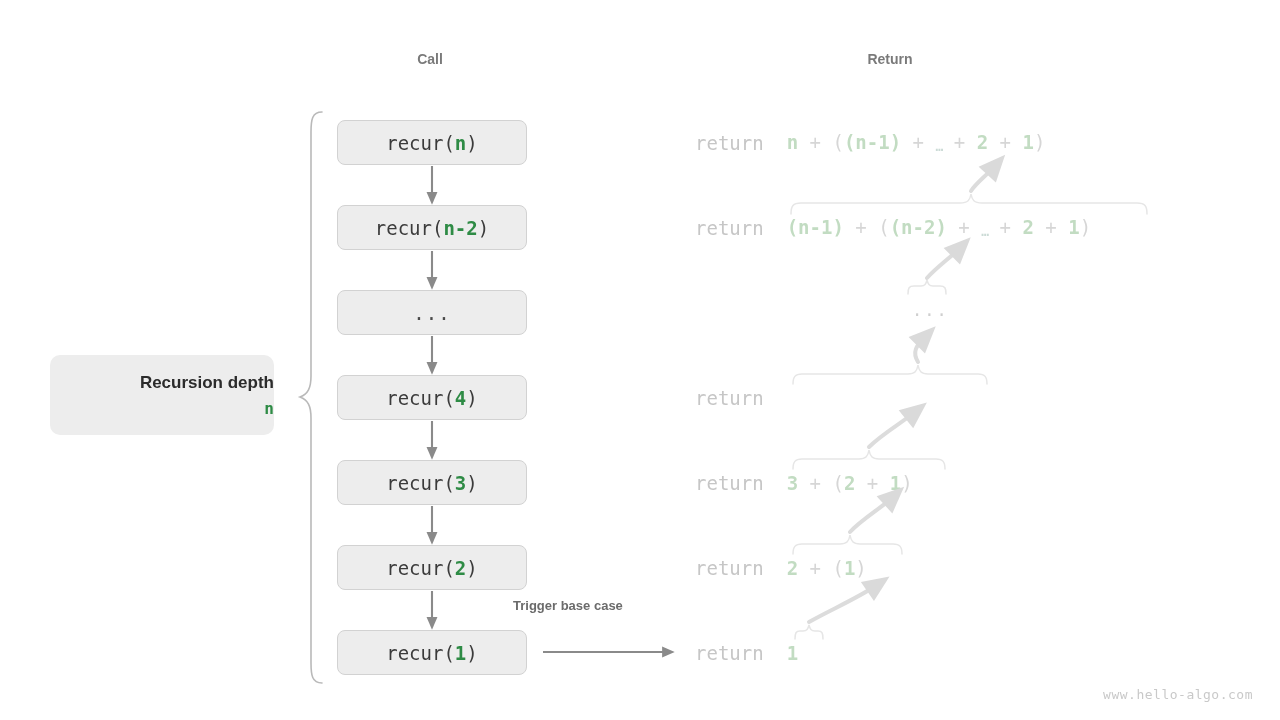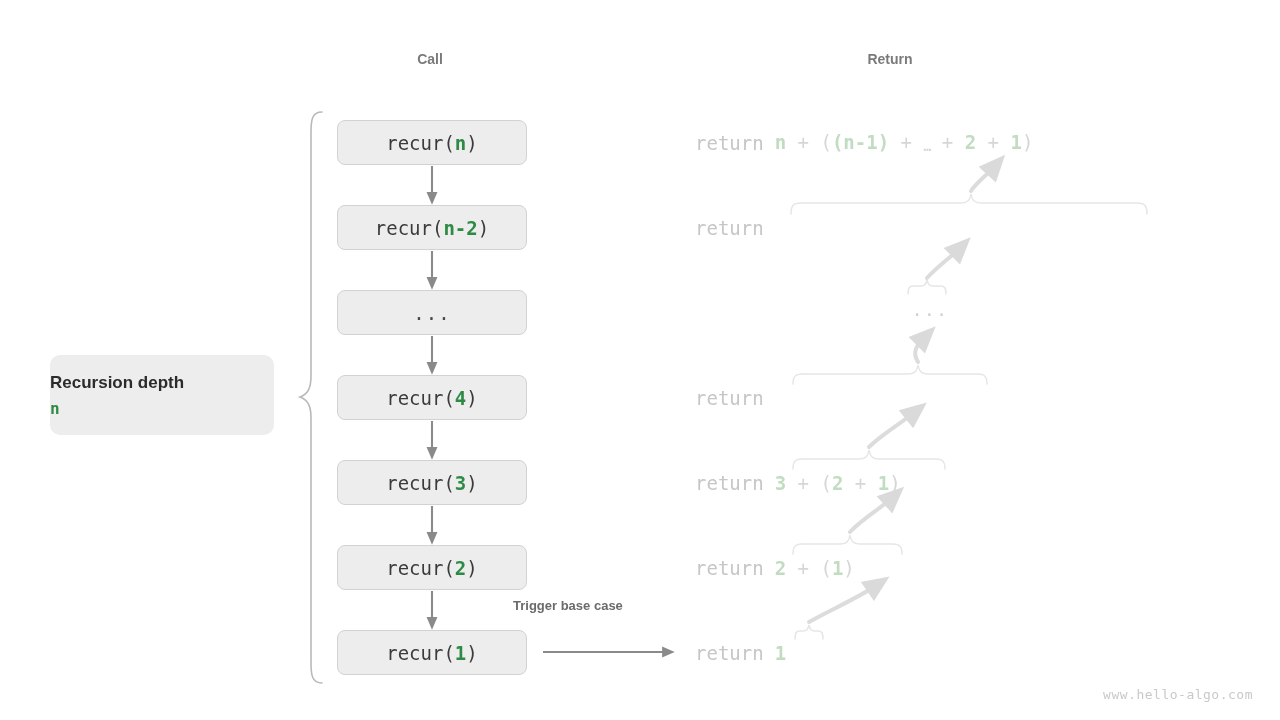--- a/index.html
+++ b/index.html
@@ -73,21 +73,21 @@
   #depth-label {
     position: absolute;
     left: 50px;
     top: 355px;
     width: 224px;
     height: 80px;
     background: #ededed;
     border-radius: 10px;
     display: flex;
     flex-direction: column;
-    align-items: flex-start;
+    align-items: flex-end;
     justify-content: center;
     gap: 6px;
   }
   #depth-label .dl-title {
     font-family: "Liberation Sans", sans-serif;
     font-size: 17px;
     font-weight: bold;
     color: #2b2b2b;
     white-space: nowrap;
   }
@@ -103,21 +103,21 @@
     position: absolute;
     left: 695px;
     height: 45px;
     display: flex;
     align-items: center;
     white-space: nowrap;
     font-family: "DejaVu Sans Mono", monospace;
     font-size: 19px;
   }
   .return-row .kw { color: #c6c6c6; }
-  .return-row .expr { margin-left: 11px; color: #cfcfcf; }
+  .return-row .expr { margin-left: 23px; color: #cfcfcf; }
   .return-row .expr .g { color: #c2dcc2; font-weight: bold; }
   .return-row .expr .p { color: #d6d6d6; }
   .return-row .expr .dots {
     color: #cbdbd6;
     font-weight: bold;
     font-size: 13px;
     vertical-align: -2px;
     letter-spacing: -1px;
   }
 
@@ -217,20 +217,21 @@
       </div>
     </div>
 
   <div id="return-rows">
       <div class="return-row" style="top: 120px;">
         <span class="kw">return</span>
         <span class="expr"><span class="g">n</span> <span class="p">+</span> <span class="p">(</span><span class="g">(n-1)</span> <span class="p">+</span> <span class="dots">…</span> <span class="p">+</span> <span class="g">2</span> <span class="p">+</span> <span class="g">1</span><span class="p">)</span></span>
       </div>
       <div class="return-row" style="top: 205px;">
         <span class="kw">return</span>
+        <span class="expr"><span class="g">(n-1)</span> <span class="p">+</span> <span class="p">(</span><span class="g">(n-2)</span> <span class="p">+</span> <span class="dots">…</span> <span class="p">+</span> <span class="g">2</span> <span class="p">+</span> <span class="g">1</span><span class="p">)</span></span>
       </div>
       <div class="return-row" style="top: 375px;">
         <span class="kw">return</span>
       </div>
       <div class="return-row" style="top: 460px;">
         <span class="kw">return</span>
         <span class="expr"><span class="g">3</span> <span class="p">+</span> <span class="p">(</span><span class="g">2</span> <span class="p">+</span> <span class="g">1</span><span class="p">)</span></span>
       </div>
       <div class="return-row" style="top: 545px;">
         <span class="kw">return</span>

